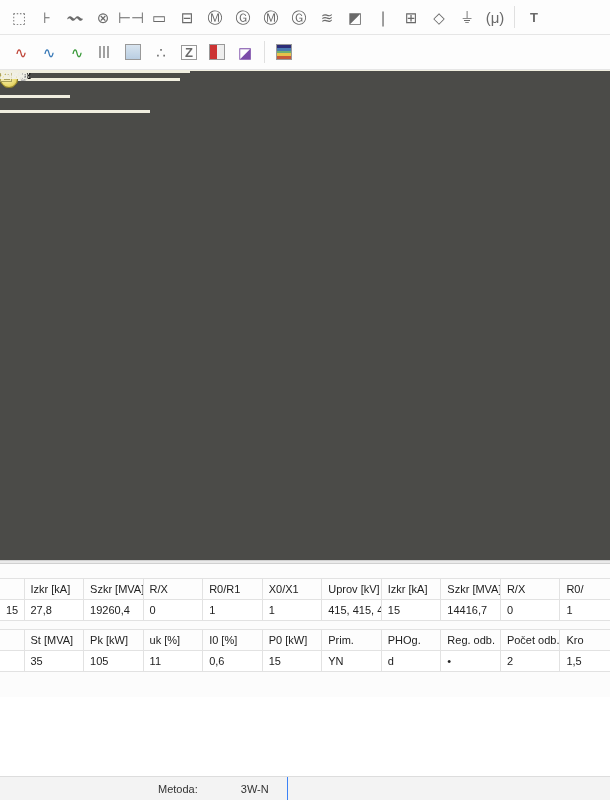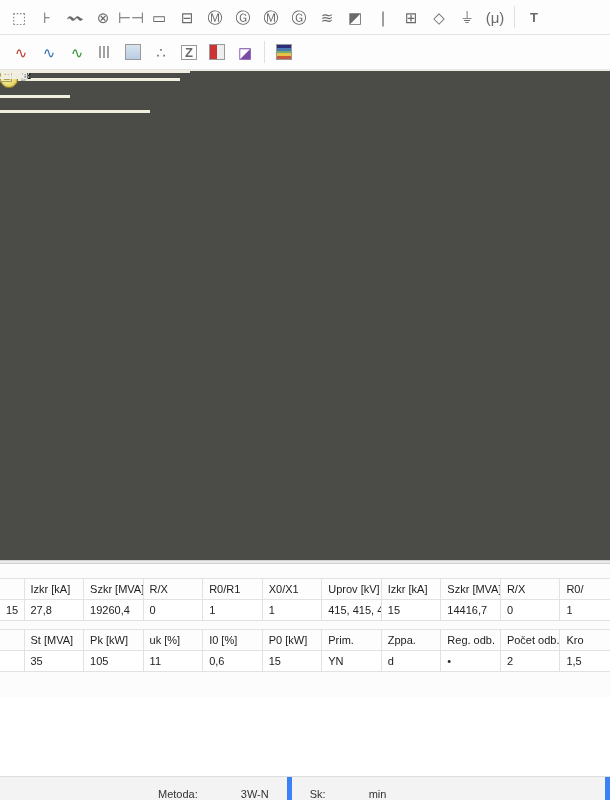--- a/index.html
+++ b/index.html
@@ -97,21 +97,21 @@
 
   
   .statusbar {
     position:absolute; bottom:0; left:0; right:0;
     height:24px;
     display:flex; align-items:center;
     background:#f3f3f3;
     border-top:1px solid #ddd;
     font-size:11px; color:#333;
   }
-  .statusbar .cell { padding:0 18px; border-right:5px solid #3b82f6; height:100%; display:flex; align-items:flex-end;gap:20px; }
+  .statusbar .cell { padding:0 18px; border-right:1px solid #3b82f6; height:100%; display:flex; align-items:center;gap:20px; }
   .statusbar .spacer { flex:0 0 140px; }
   .hscroll { width:610px; height:17px; overflow-x:scroll; overflow-y:hidden; }
   .hscroll div { width:1200px; height:1px; }
   .dash { position:absolute; border:1px dashed #f0eedf; background:none; }
 </style>
 </head>
 <body>
 
 <div class="toolbar">
   <div class="tb-btn">
@@ -443,21 +443,21 @@
   <table>
     <tbody>
         <tr>
       <th style="width:24px;border-left:none"></th>
       <th>St [MVA]</th>
           <th>Pk [kW]</th>
       <th>uk [%]</th>
           <th>I0 [%]</th>
       <th>P0 [kW]</th>
           <th>Prim.</th>
-      <th>Zppa.</th>
+      <th>PHOg.</th>
           <th>Reg. odb.</th>
       <th>Počet odb.</th>
           <th>Kro</th>
     </tr>
     <tr class="sel">
       <td style="border-left:none"></td>
       <td>35</td>
           <td>105</td>
       <td>11</td>
           <td>0,6</td>
@@ -474,16 +474,13 @@
   <div class="hscroll">
       <div></div>
     </div>
 </div>
 
 <div class="statusbar">
   <div class="spacer"></div>
   <div class="cell">
     <span>Metoda:</span>&nbsp;<span>3W-N</span>
   </div>
-  <div class="cell" style="flex:1">
-    <span>Sk:</span>&nbsp;<span>min</span>
-  </div>
 </div>
 
 </body></html>

